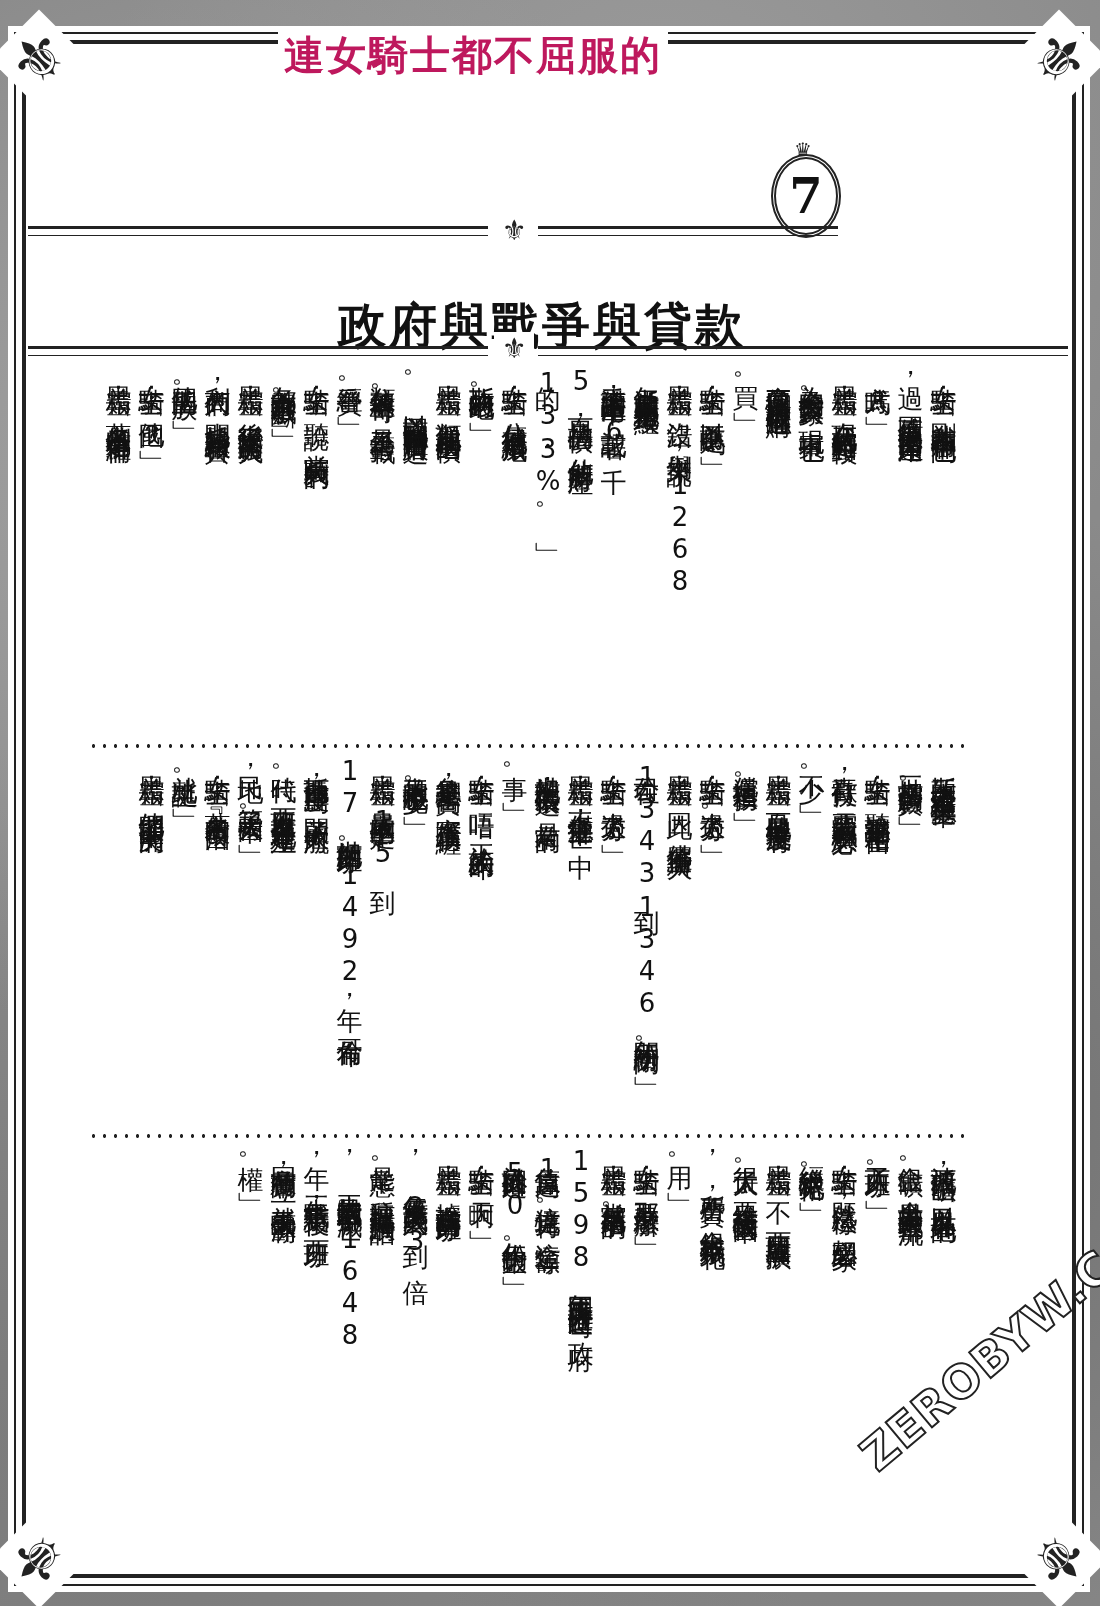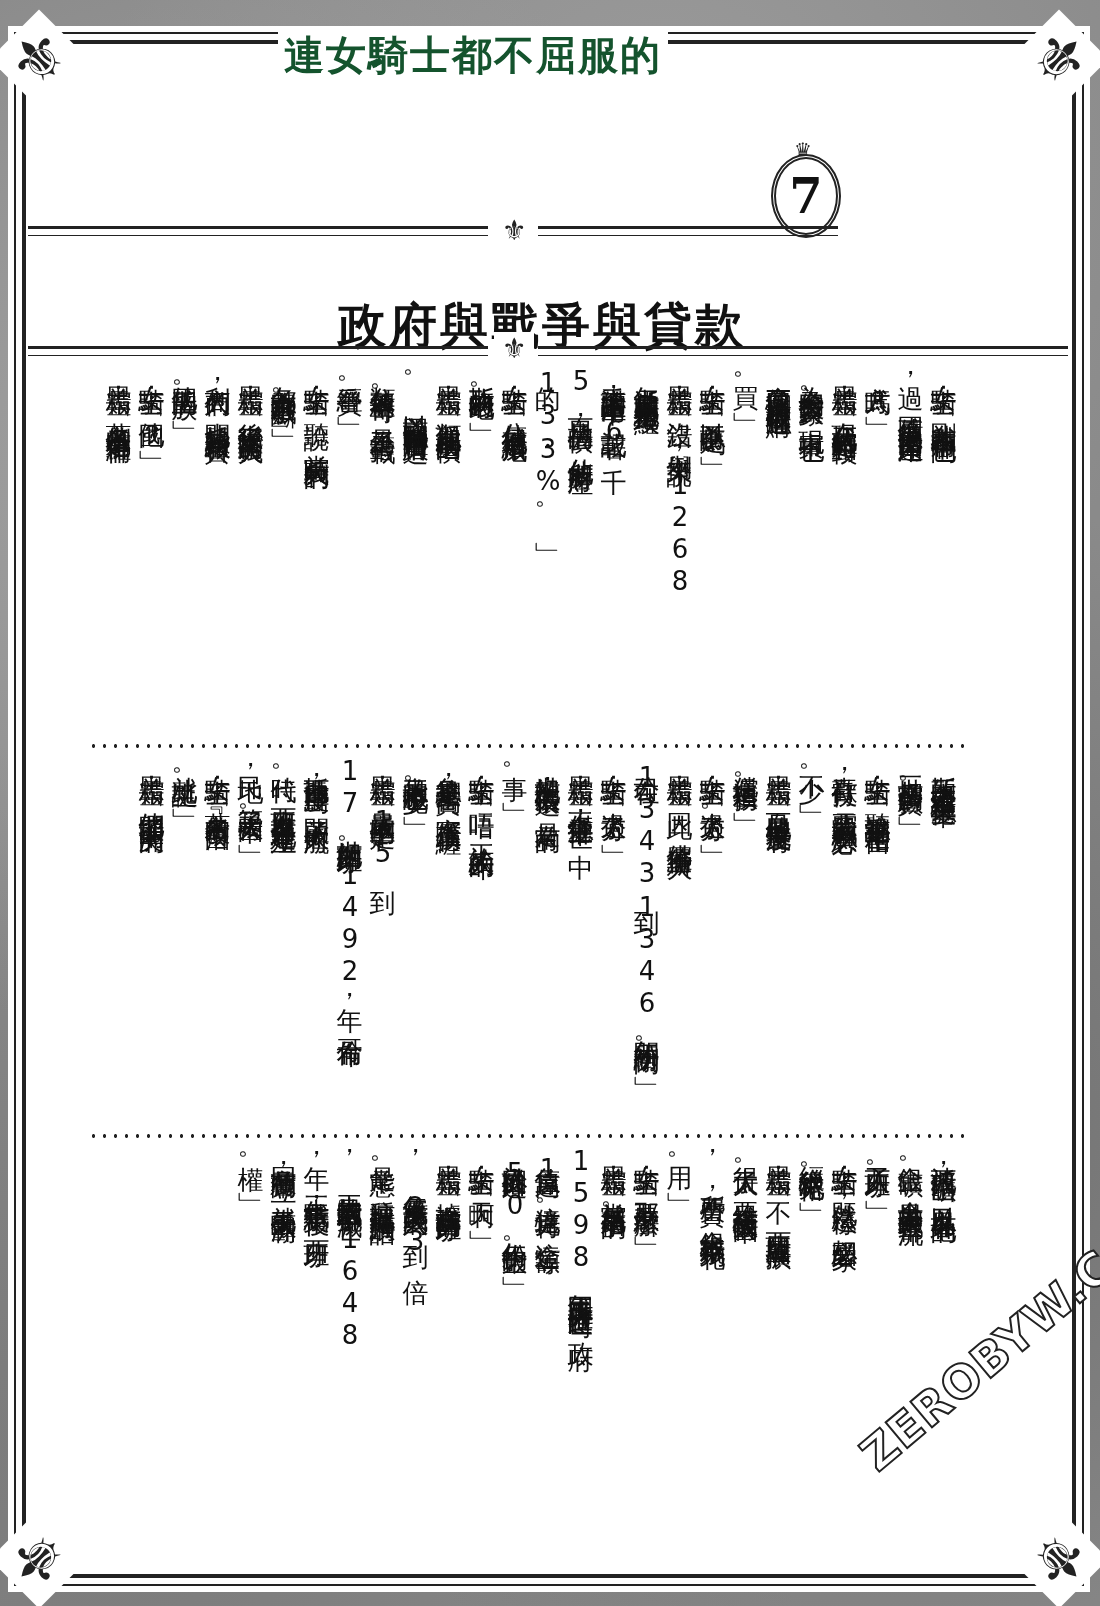--- a/index.html
+++ b/index.html
@@ -30,21 +30,21 @@
     text-align:center; color:#222; background:#fff;
     font-family:"DejaVu Sans", sans-serif;
   }
   .fleur.tl { left:-4px; top:-2px; transform:rotate(-45deg); }
   .fleur.tr { right:-4px; top:-2px; transform:rotate(45deg); }
   .fleur.bl { left:-4px; bottom:-2px; transform:rotate(-135deg); }
   .fleur.br { right:-4px; bottom:-2px; transform:rotate(135deg); }
 
   .series-title {
     position:absolute; left:270px; top:2px; padding:0 6px;
-    background:#fff; font-size:40px; font-weight:bold; color:#14532d;
+    background:#fff; font-size:40px; font-weight:bold; color:#be185d;
     letter-spacing:2px;
     text-shadow: 2px 2px 0 #fff, -2px -2px 0 #fff;
   }
   .main-title {
     position:absolute; left:240px; top:80px; font-size:132px; font-weight:bold;
     color:#333; letter-spacing:4px; line-height:140px;
     background:linear-gradient(#222, #555); -webkit-background-clip:text; background-clip:text;
   }
   .vol-badge {
     position:absolute; left:763px; top:128px; width:60px; height:74px;

